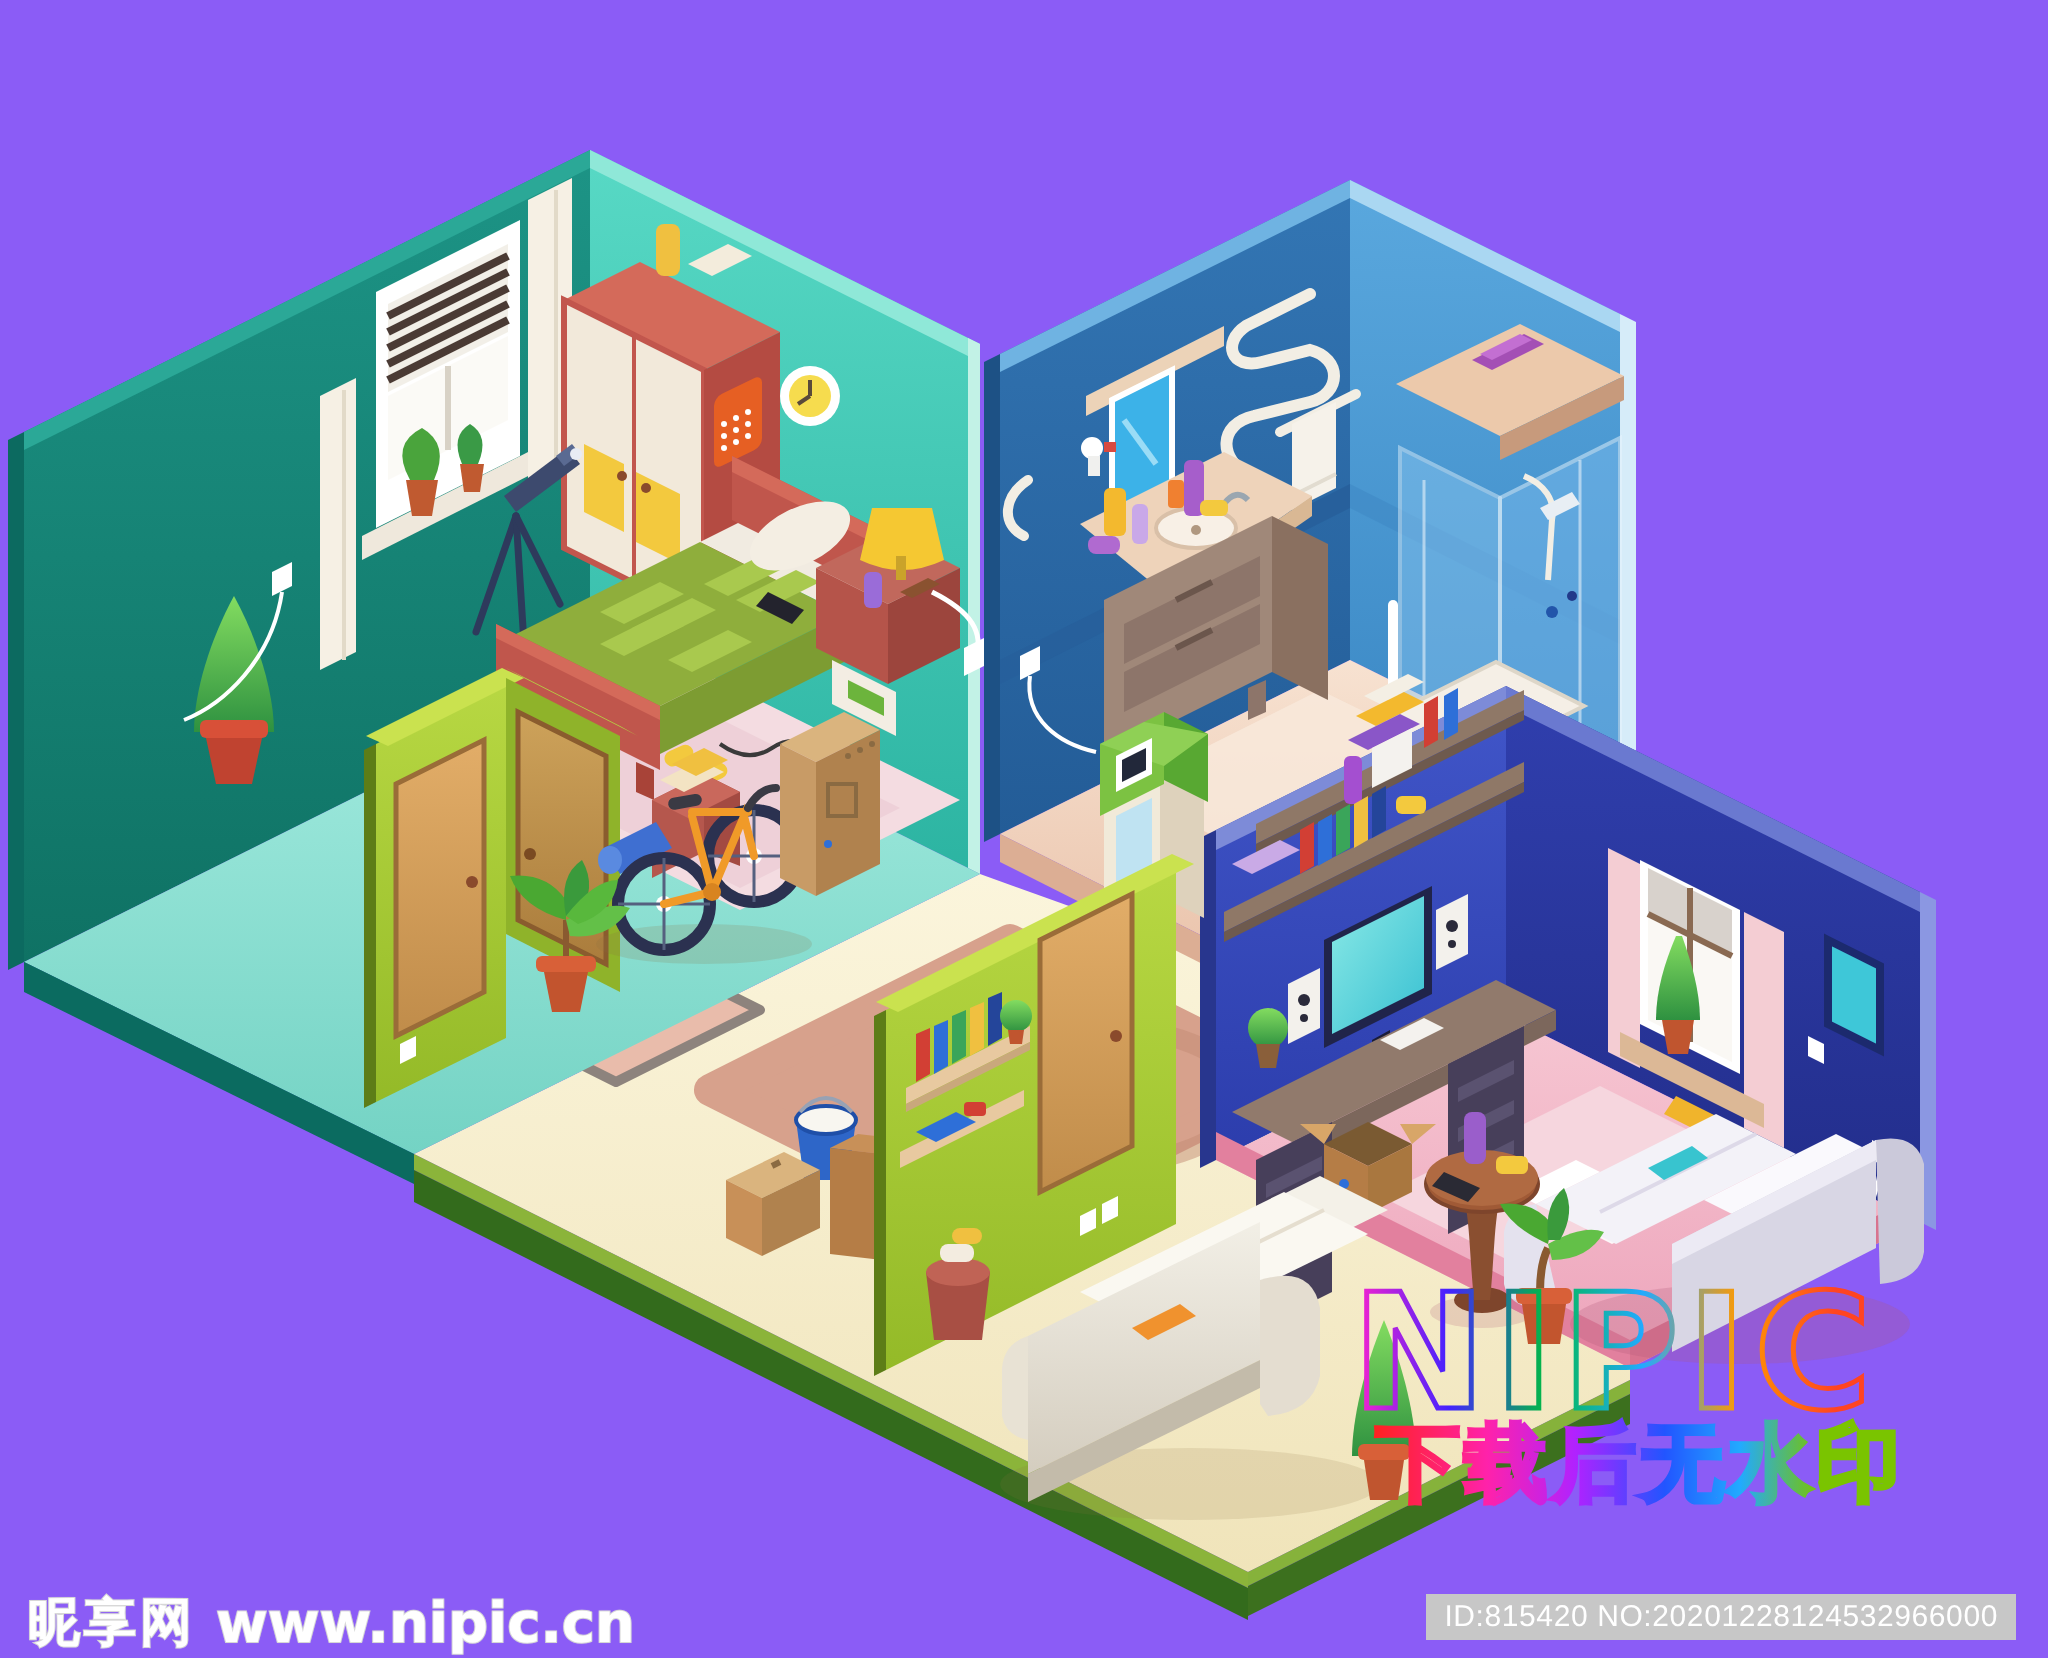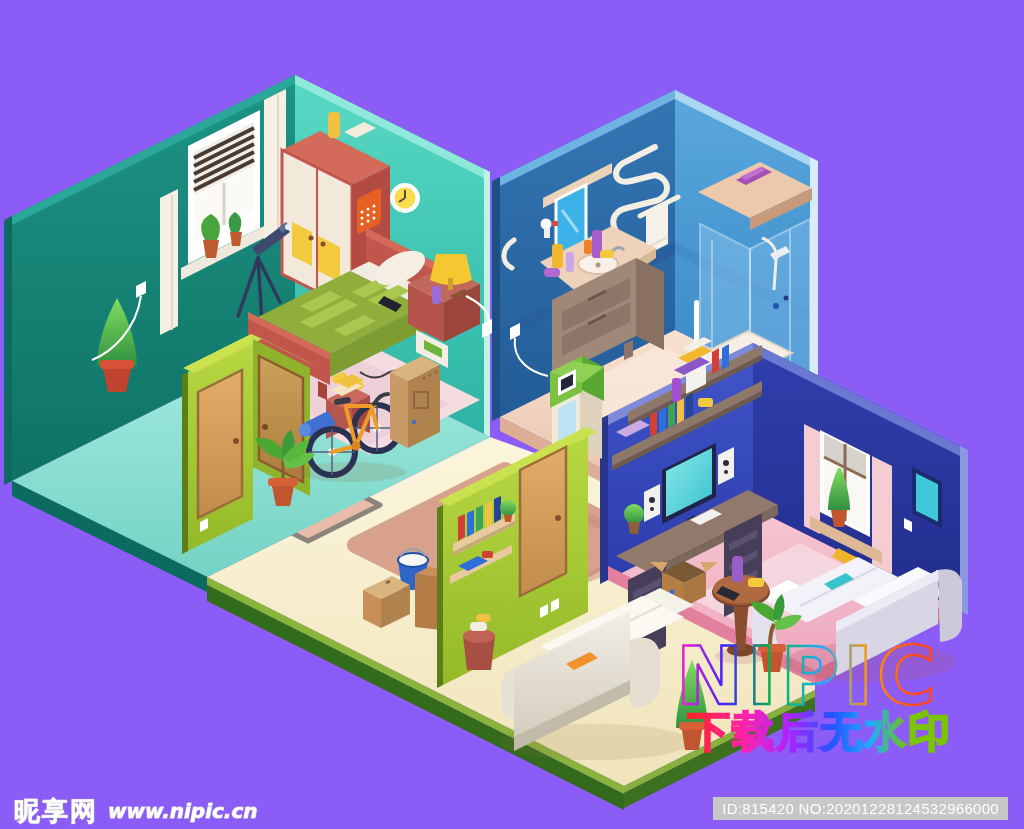--- a/index.html
+++ b/index.html
@@ -6,21 +6,21 @@
   .stage{position:relative;width:1024px;height:829px;background:#8b5cf6;overflow:hidden;
          font-family:"DejaVu Sans",sans-serif;}
   .stage svg{position:absolute;left:0;top:0;}
   .id-badge{position:absolute;right:16px;top:797px;background:#c7c7c7;color:#ffffff;
             font-family:"Liberation Sans",sans-serif;font-size:15px;line-height:23px;
             padding:0 9px;letter-spacing:.3px;white-space:nowrap;}
   .site-mark{position:absolute;left:14px;top:796px;height:30px;display:flex;align-items:center;
              font-family:"DejaVu Sans",sans-serif;font-weight:bold;color:#fff;}
   .site-mark span{-webkit-text-stroke:1px #d7d7d7;paint-order:stroke;}
   .site-logo{font-size:26px;letter-spacing:2px;margin-right:10px;text-shadow:0 0 1px #d9d9d9;}
-  .site-url{font-size:20px;font-style:italic;text-shadow:0 0 1px #d9d9d9;}
+  .site-url{font-size:28px;text-shadow:0 0 1px #d9d9d9;}
 </style>
 </head>
 <body>
 
 <div class="stage">
 <svg width="1024" height="829" viewBox="0 0 1024 829">
 <defs>
   <linearGradient id="gTealL" x1="0" y1="0" x2="0" y2="1">
           <stop offset="0" stop-color="#1d9486"></stop>
           <stop offset="1" stop-color="#0f7264"></stop>

